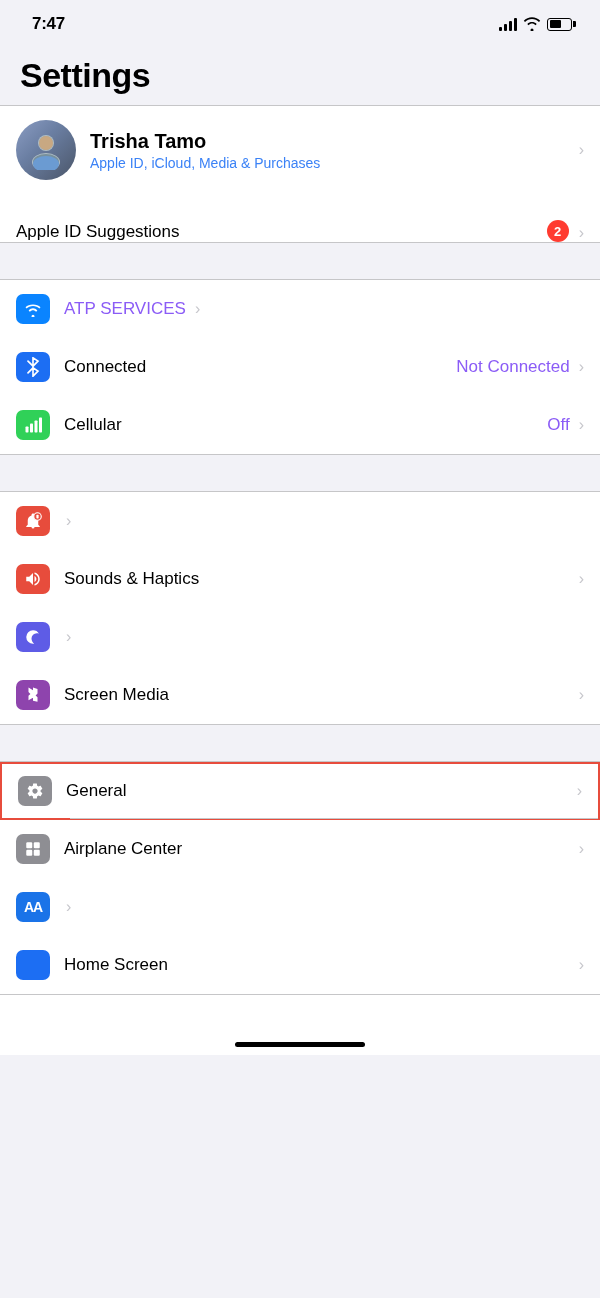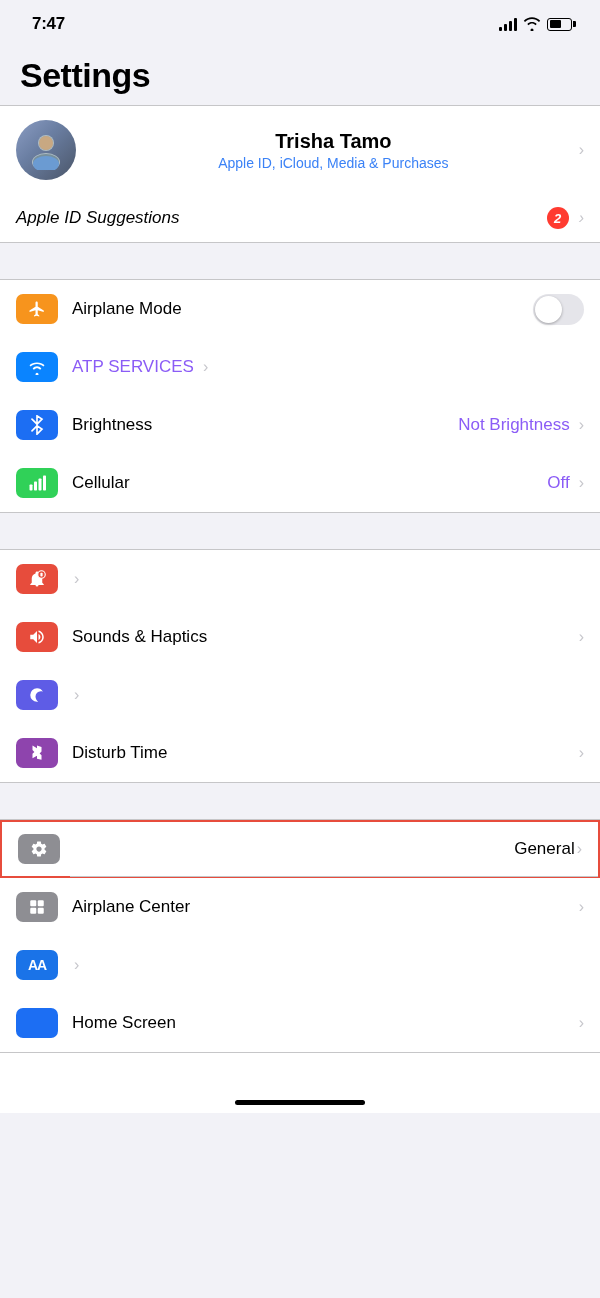--- a/index.html
+++ b/index.html
@@ -110,21 +110,21 @@
       left: 68px;
       right: 0;
       height: 0.5px;
       background: #c6c6c8;
     }
     .settings-row:last-child::after {
       display: none;
     }
 
     .row-icon {
-      width: 42px;
+      width: 34px;
       height: 30px;
       border-radius: 7px;
       display: flex;
       align-items: center;
       justify-content: center;
       margin-right: 14px;
       flex-shrink: 0;
       font-size: 17px;
       color: #fff;
     }
@@ -169,21 +169,20 @@
 
     
     .profile-row {
       display: flex;
       align-items: center;
       padding: 14px 16px;
       background: #fff;
       min-height: 80px;
       position: relative;
       cursor: pointer;
-      text-align: center;
     }
     .profile-row::after {
       content: '';
       position: absolute;
       bottom: 0;
       left: 0;
       right: 0;
       height: 0.5px;
       background: #c6c6c8;
     }
@@ -210,27 +209,26 @@
     }
     .profile-subtitle {
       font-size: 14px;
       color: #3b82f6;
       margin-top: 2px;
     }
 
     
     .suggestions-row {
       display: flex;
-      align-items: center;
+      align-items: flex-end;
       padding: 0 16px;
       min-height: 48px;
       background: #fff;
       cursor: pointer;
       position: relative;
-      font-style: italic;
     }
     .badge-red {
       background: #ff3b30;
       color: #fff;
       border-radius: 50%;
       width: 22px;
       height: 22px;
       display: flex;
       align-items: center;
       justify-content: center;
@@ -309,52 +307,41 @@
   <div class="suggestions-row last-row">
     <span class="row-label">Apple ID Suggestions</span>
     <div class="badge-red">2</div>
     <span class="chevron">›</span>
   </div>
 </div>
 
 <div class="group-spacer"></div>
 <div class="group-container">
 
-  <div class="settings-row">
-    <div class="row-icon bg-orange">
-      <svg width="18" height="18" viewBox="0 0 24 24" fill="white">
-        <path d="M21 16v-2l-8-5V3.5c0-.83-.67-1.5-1.5-1.5S10 2.67 10 3.5V9l-8 5v2l8-2.5V19l-2 1.5V22l3.5-1 3.5 1v-1.5L13 19v-5.5l8 2.5z"></path>
-      </svg>
-    </div>
-    <span class="row-label">Airplane Mode</span>
-    <div class="toggle-switch">
-      <div class="toggle-knob"></div>
-    </div>
-  </div>
 
   <div class="settings-row">
     <div class="row-icon bg-blue">
       <svg width="18" height="16" viewBox="0 0 24 20" fill="white">
         <path d="M12 17.5a2 2 0 1 1 0 4 2 2 0 0 1 0-4z"></path>
         <path d="M7.8 13.5C9 12.3 10.4 11.5 12 11.5c1.6 0 3 .8 4.2 2l1.6-1.6C16.1 10.2 14.2 9 12 9c-2.2 0-4.1 1.2-5.8 2.9l1.6 1.6z"></path>
         <path d="M3.5 9.2C5.5 7.2 8.6 6 12 6c3.4 0 6.5 1.2 8.5 3.2l1.5-1.5C19.7 5.3 16.1 4 12 4 7.9 4 4.3 5.3 2 7.7l1.5 1.5z"></path>
       </svg>
     </div>
     <span class="row-value">ATP SERVICES</span>
     <span class="chevron">›</span>
   </div>
 
   <div class="settings-row">
     <div class="row-icon bg-bluetooth">
       <svg width="14" height="20" viewBox="0 0 14 24" fill="white">
         <path d="M13 5L7 11V1l6 4zM7 23v-10l6 4-6 6zM7 1v22M1 5l6 6M1 19l6-6" stroke="white" stroke-width="2" fill="none" stroke-linecap="round"></path>
       </svg>
     </div>
-    <span class="row-label">Brightness</span>
-    <span class="row-value">Not Brightness</span>
+    <span class="row-label">Connected</span>
+    <span class="row-value">Not Connected</span>
     <span class="chevron">›</span>
   </div>
 
   <div class="settings-row last-row">
     <div class="row-icon bg-cellular-green">
       <svg width="18" height="18" viewBox="0 0 24 24" fill="white">
         <rect x="2" y="14" width="4" height="8" rx="1"></rect>
         <rect x="8" y="10" width="4" height="12" rx="1"></rect>
         <rect x="14" y="6" width="4" height="16" rx="1"></rect>
         <rect x="20" y="2" width="4" height="20" rx="1"></rect>
@@ -399,30 +386,30 @@
     </div>
     <span class="chevron">›</span>
   </div>
 
   <div class="settings-row last-row">
     <div class="row-icon" style="background:#8e44ad;">
       <svg width="18" height="18" viewBox="0 0 24 24" fill="white">
         <path d="M6 2v6l2.5 2.5L6 13v6l6-3.5V5.5L6 2zm6 0v17.5L18 21v-6l-2.5-2.5L18 10V4L12 2z"></path>
       </svg>
     </div>
-    <span class="row-label">Disturb Time</span>
+    <span class="row-label">Screen Media</span>
     <span class="chevron">›</span>
   </div>
 
 </div>
 
 <div class="group-spacer"></div>
 <div class="group-container">
 
-  <div class="settings-row" style="border: 2.5px solid #e74c3c; background: #fff; position:relative; z-index:1; margin: 0; box-sizing: border-box; text-align: right;">
+  <div class="settings-row" style="border: 2.5px solid #e74c3c; background: #fff; position:relative; z-index:1; margin: 0; box-sizing: border-box;">
     <div class="row-icon bg-gray" style="background:#8e8e93;">
       <svg width="18" height="18" viewBox="0 0 24 24" fill="white">
         <path d="M19.43 12.98c.04-.32.07-.64.07-.98 0-.34-.03-.66-.07-.98l2.11-1.65c.19-.15.24-.42.12-.64l-2-3.46c-.12-.22-.39-.3-.61-.22l-2.49 1c-.52-.4-1.08-.73-1.69-.98l-.38-2.65C14.46 2.18 14.25 2 14 2h-4c-.25 0-.46.18-.49.42l-.38 2.65c-.61.25-1.17.59-1.69.98l-2.49-1c-.23-.09-.49 0-.61.22l-2 3.46c-.13.22-.07.49.12.64l2.11 1.65c-.04.32-.07.65-.07.98 0 .33.03.66.07.98l-2.11 1.65c-.19.15-.24.42-.12.64l2 3.46c.12.22.39.3.61.22l2.49-1c.52.4 1.08.73 1.69.98l.38 2.65c.03.24.24.42.49.42h4c.25 0 .46-.18.49-.42l.38-2.65c.61-.25 1.17-.58 1.69-.98l2.49 1c.23.09.49 0 .61-.22l2-3.46c.12-.22.07-.49-.12-.64l-2.11-1.65zM12 15.5c-1.93 0-3.5-1.57-3.5-3.5s1.57-3.5 3.5-3.5 3.5 1.57 3.5 3.5-1.57 3.5-3.5 3.5z"></path>
       </svg>
     </div>
     <span class="row-label">General</span>
     <span class="chevron">›</span>
   </div>
 
   <div class="settings-row">

